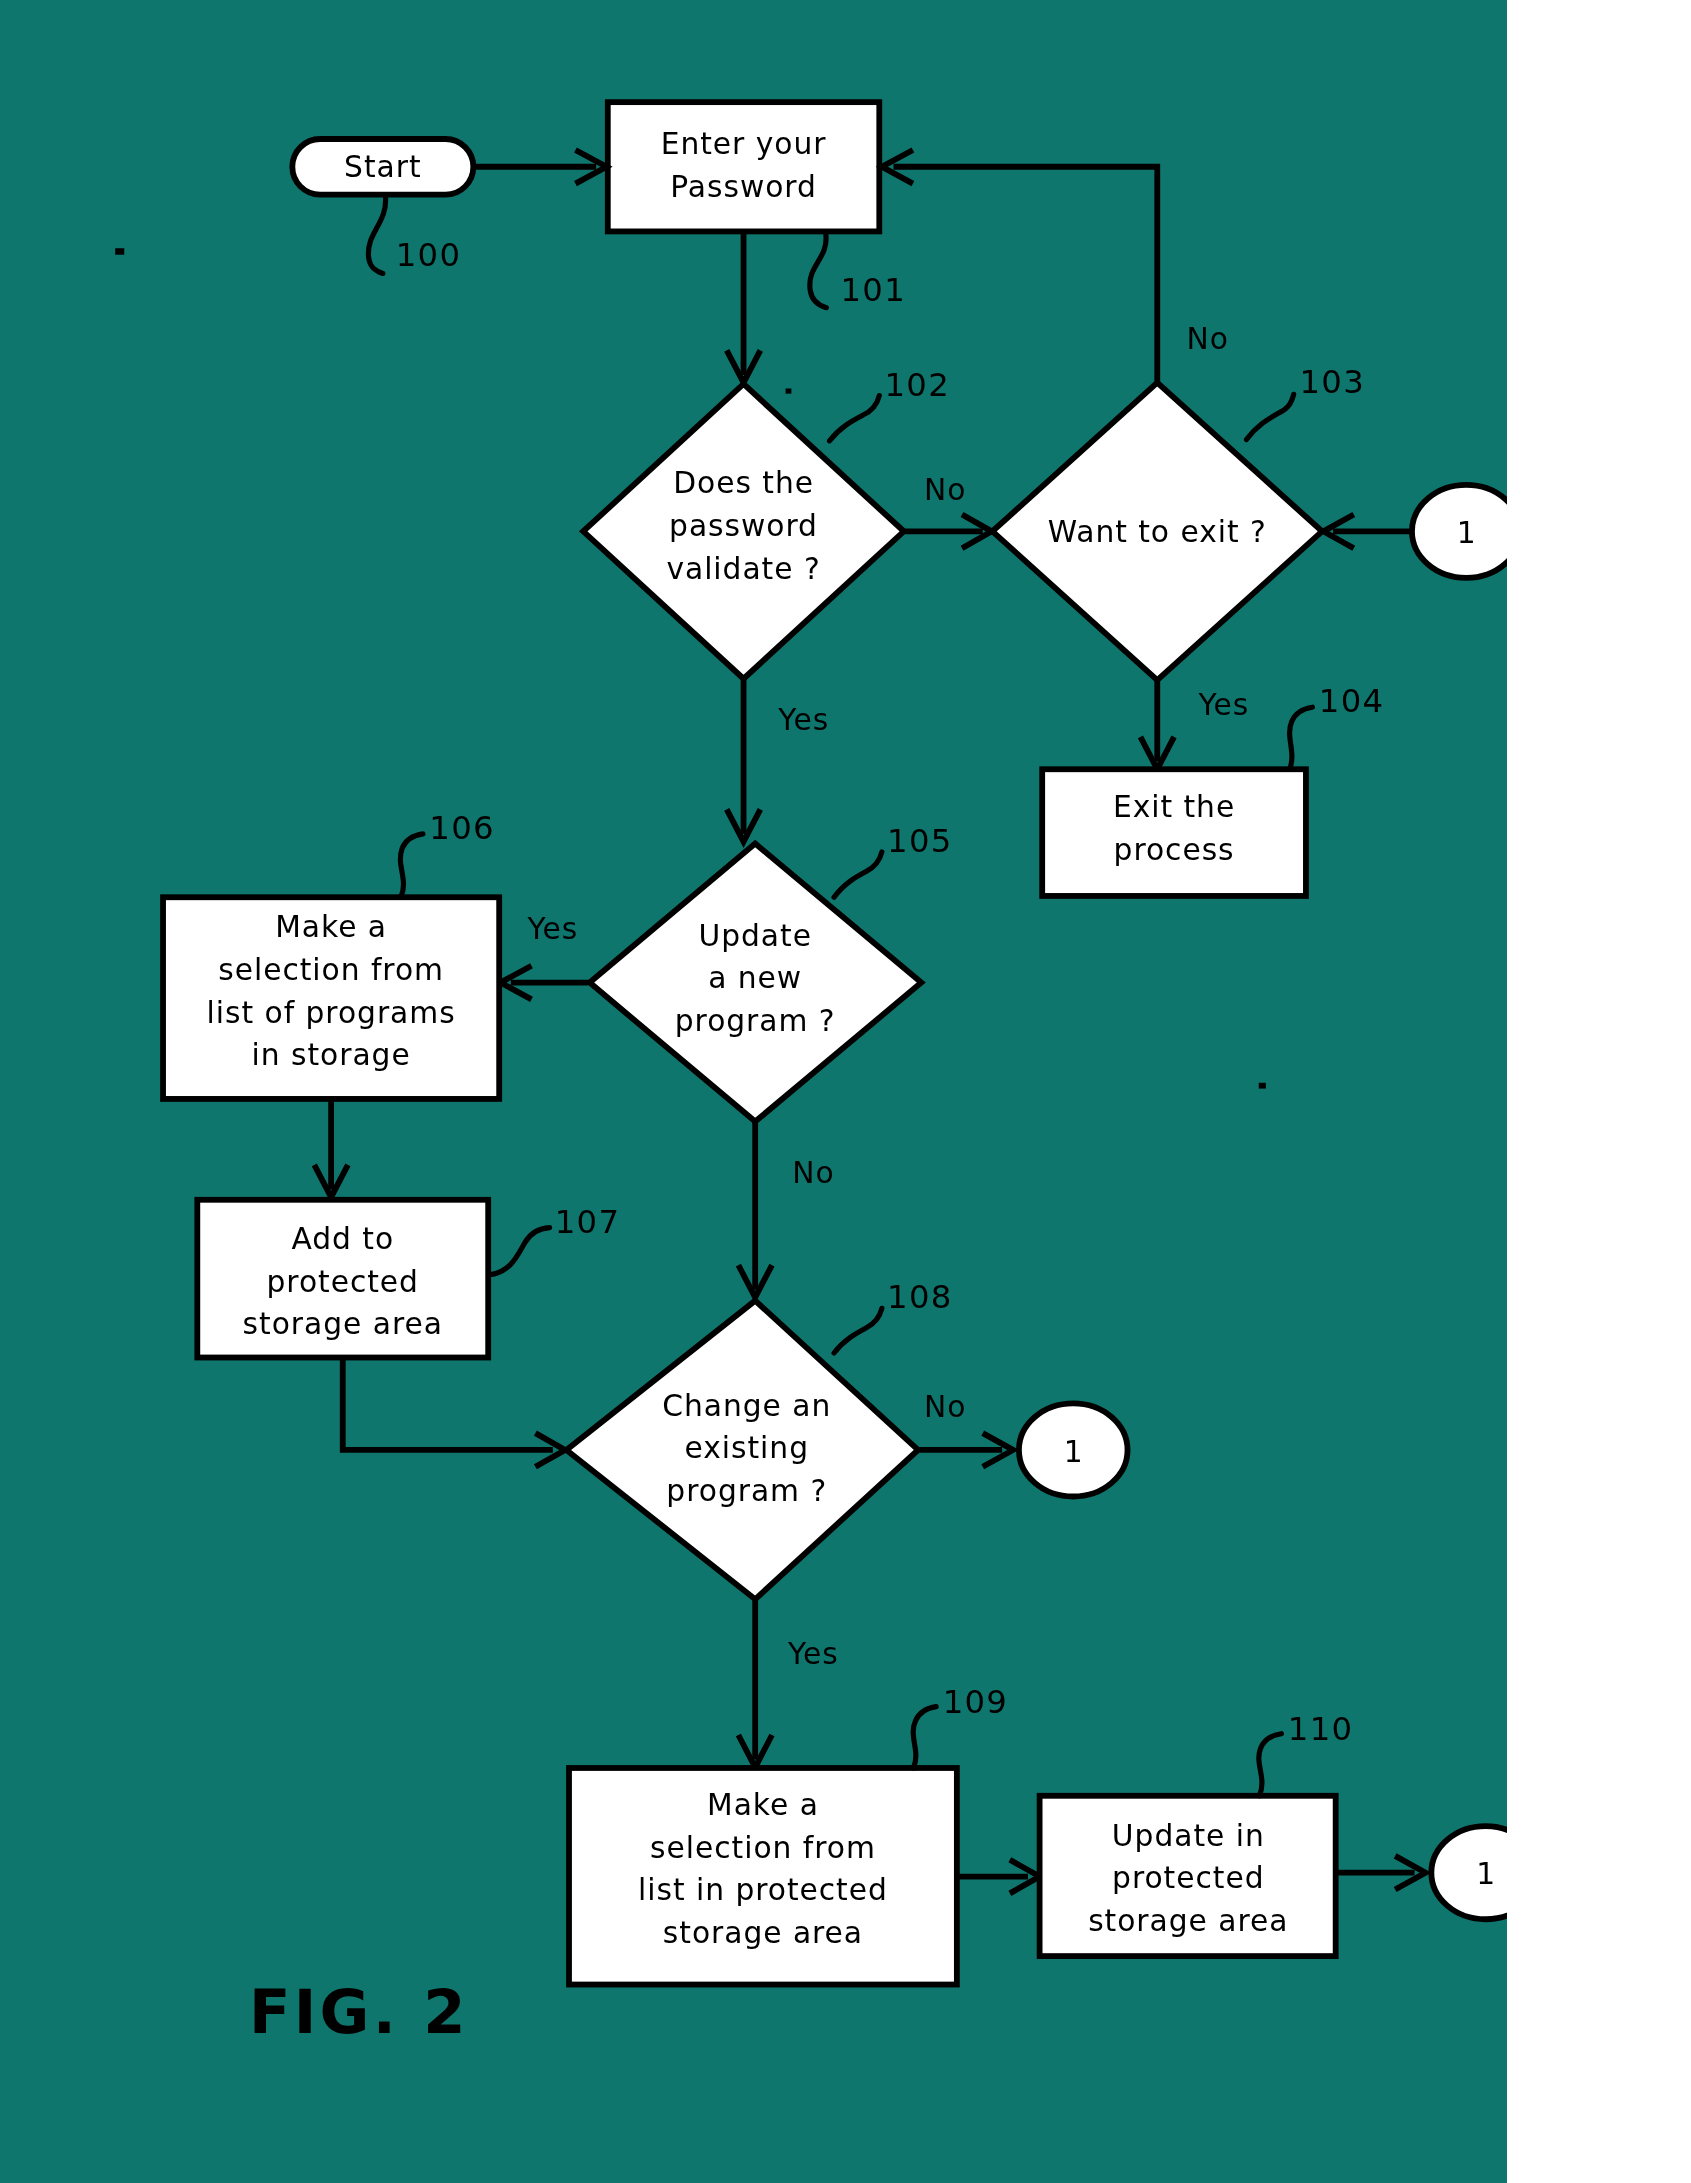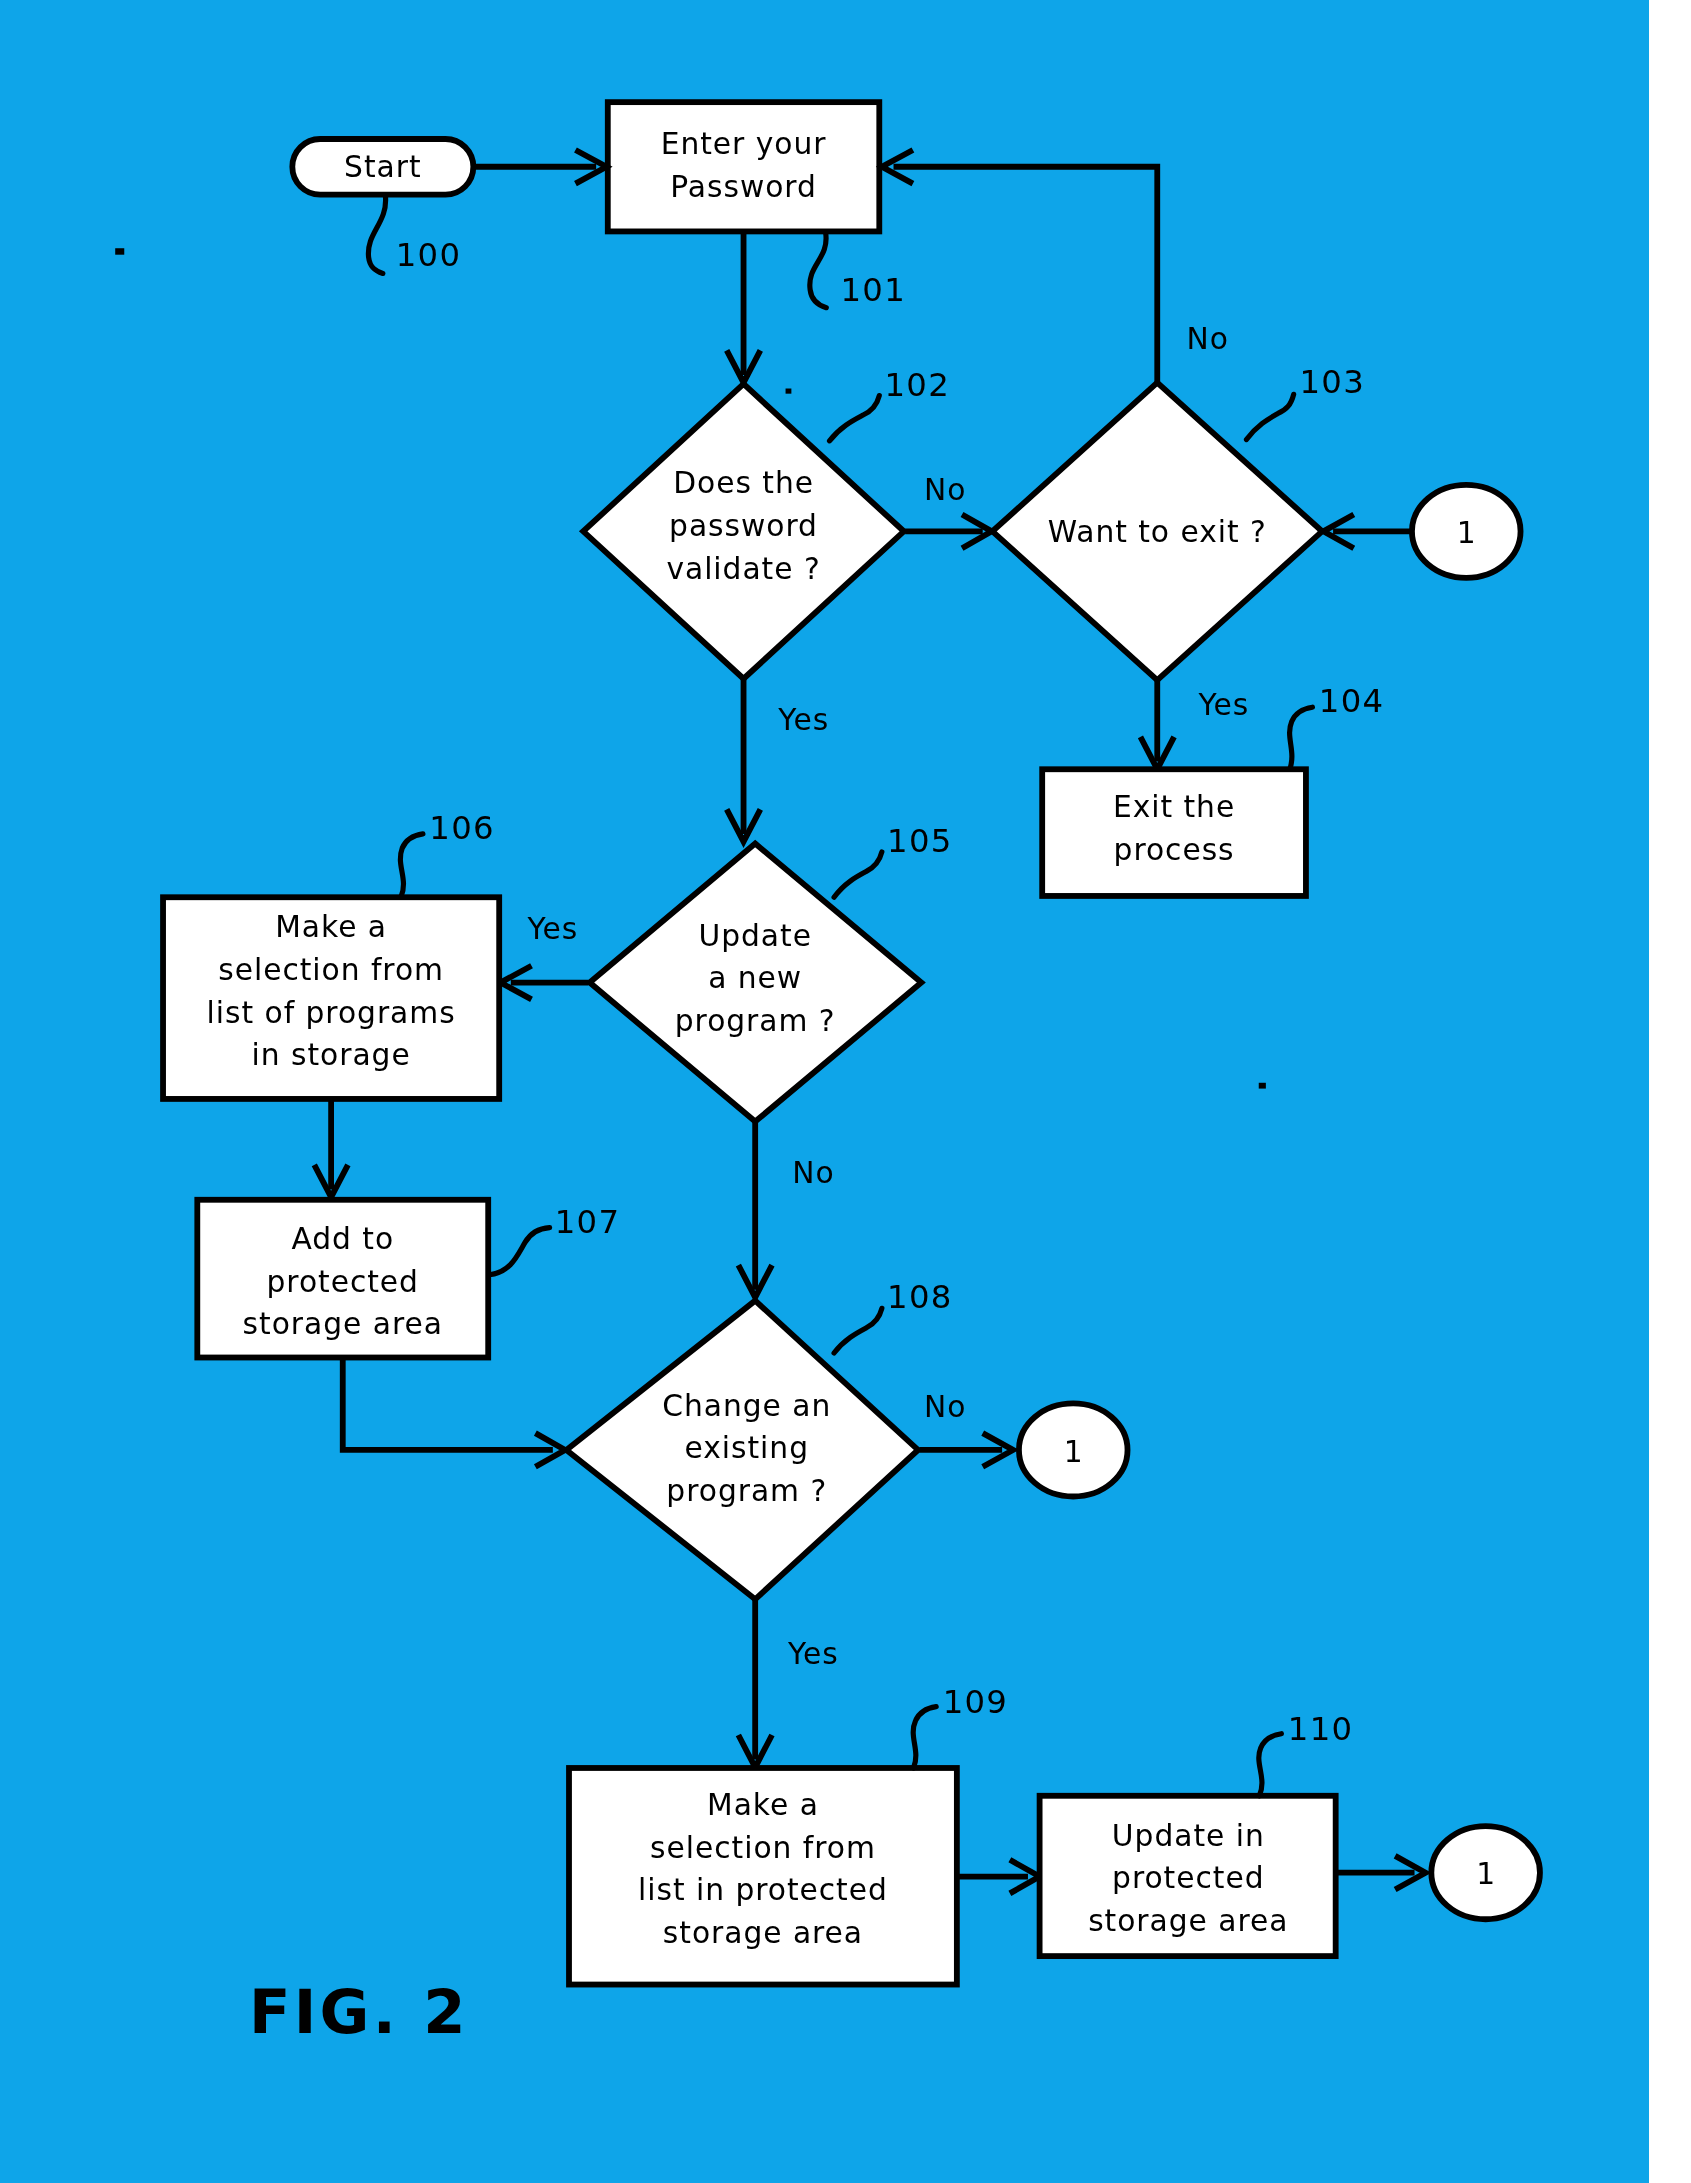--- a/index.html
+++ b/index.html
@@ -6,23 +6,23 @@
   html, body {
     margin: 0;
     padding: 0;
     background: #ffffff;
   }
   body {
     font-family: "DejaVu Sans", sans-serif;
   }
   #figure-root {
     position: relative;
-    width: 1649px;
+    width: 1507px;
     height: 2183px;
-    background: #0ea5e9;
+    background: #0f766e;
     overflow: hidden;
   }
   svg#flow {
     position: absolute;
     top: 0;
     left: 0;
     width: 1692px;
     height: 2183px;
     display: block;
   }

